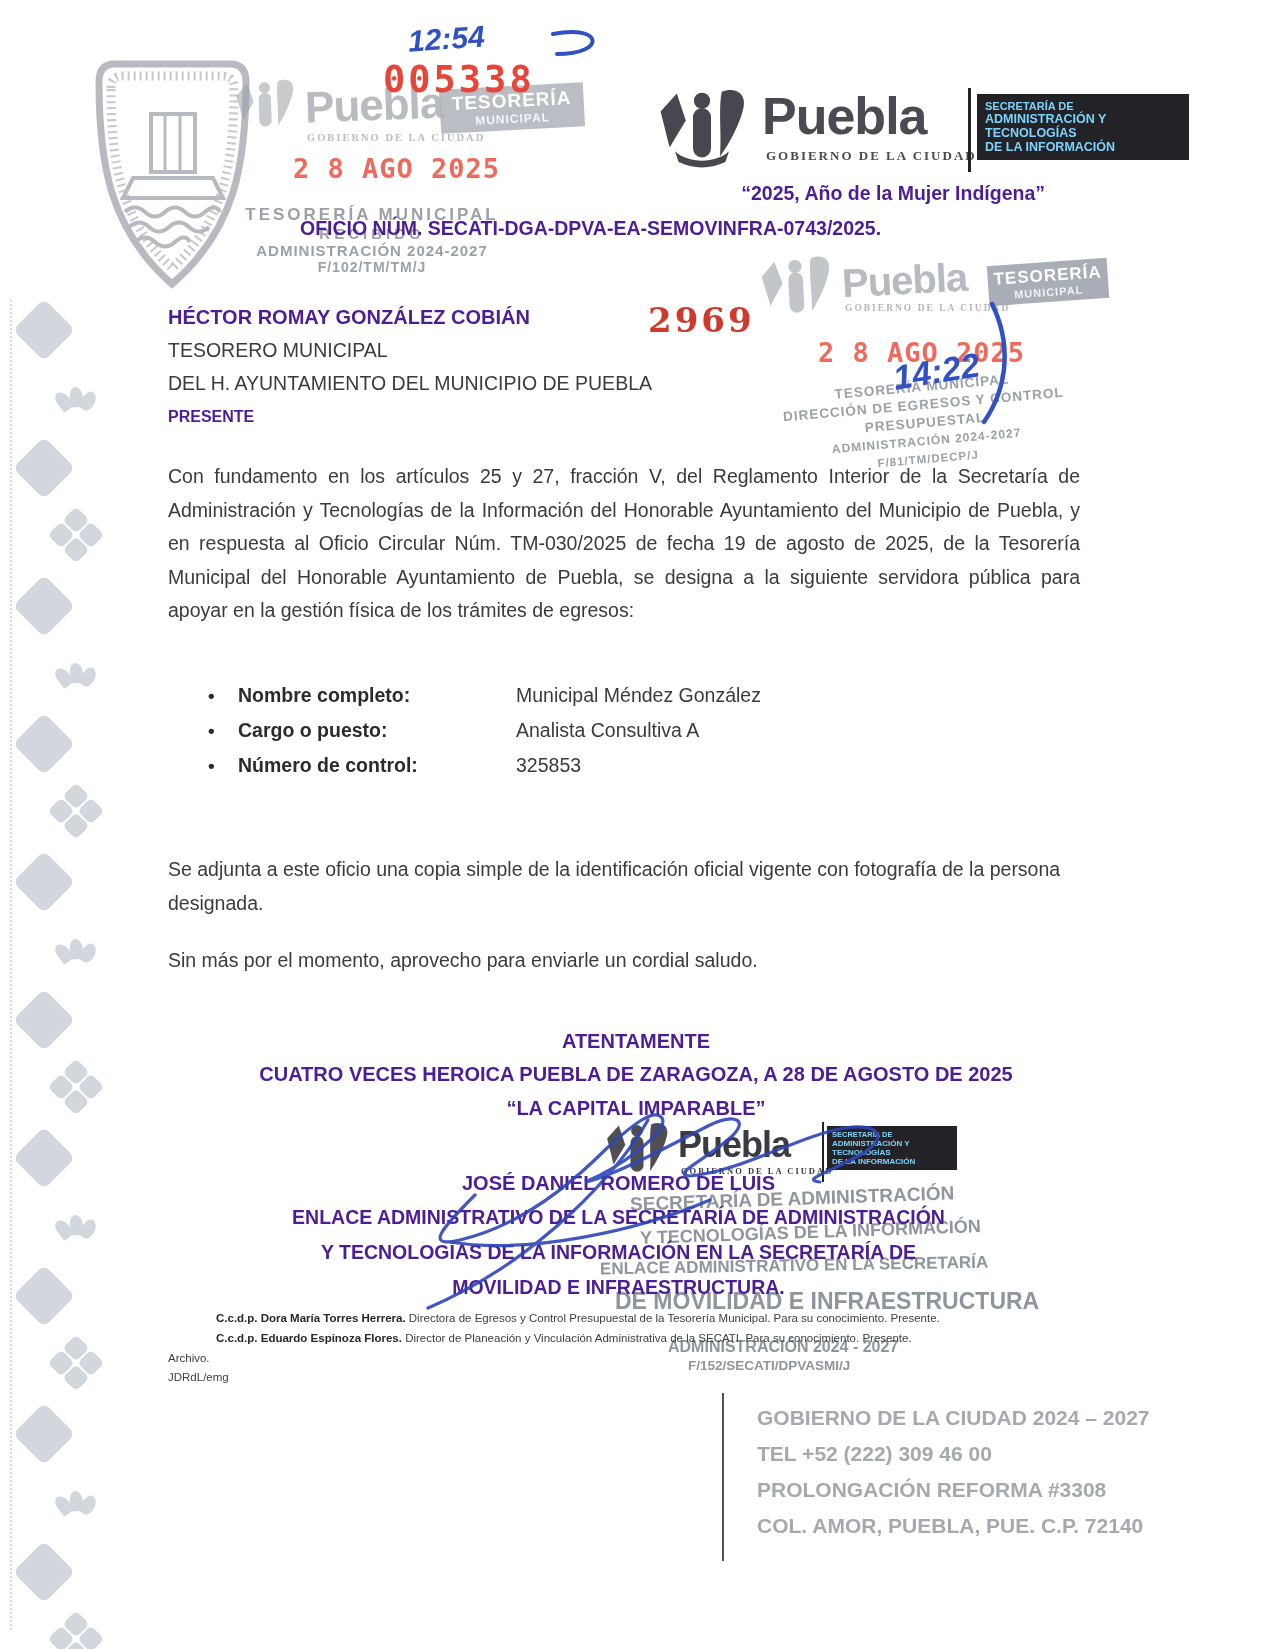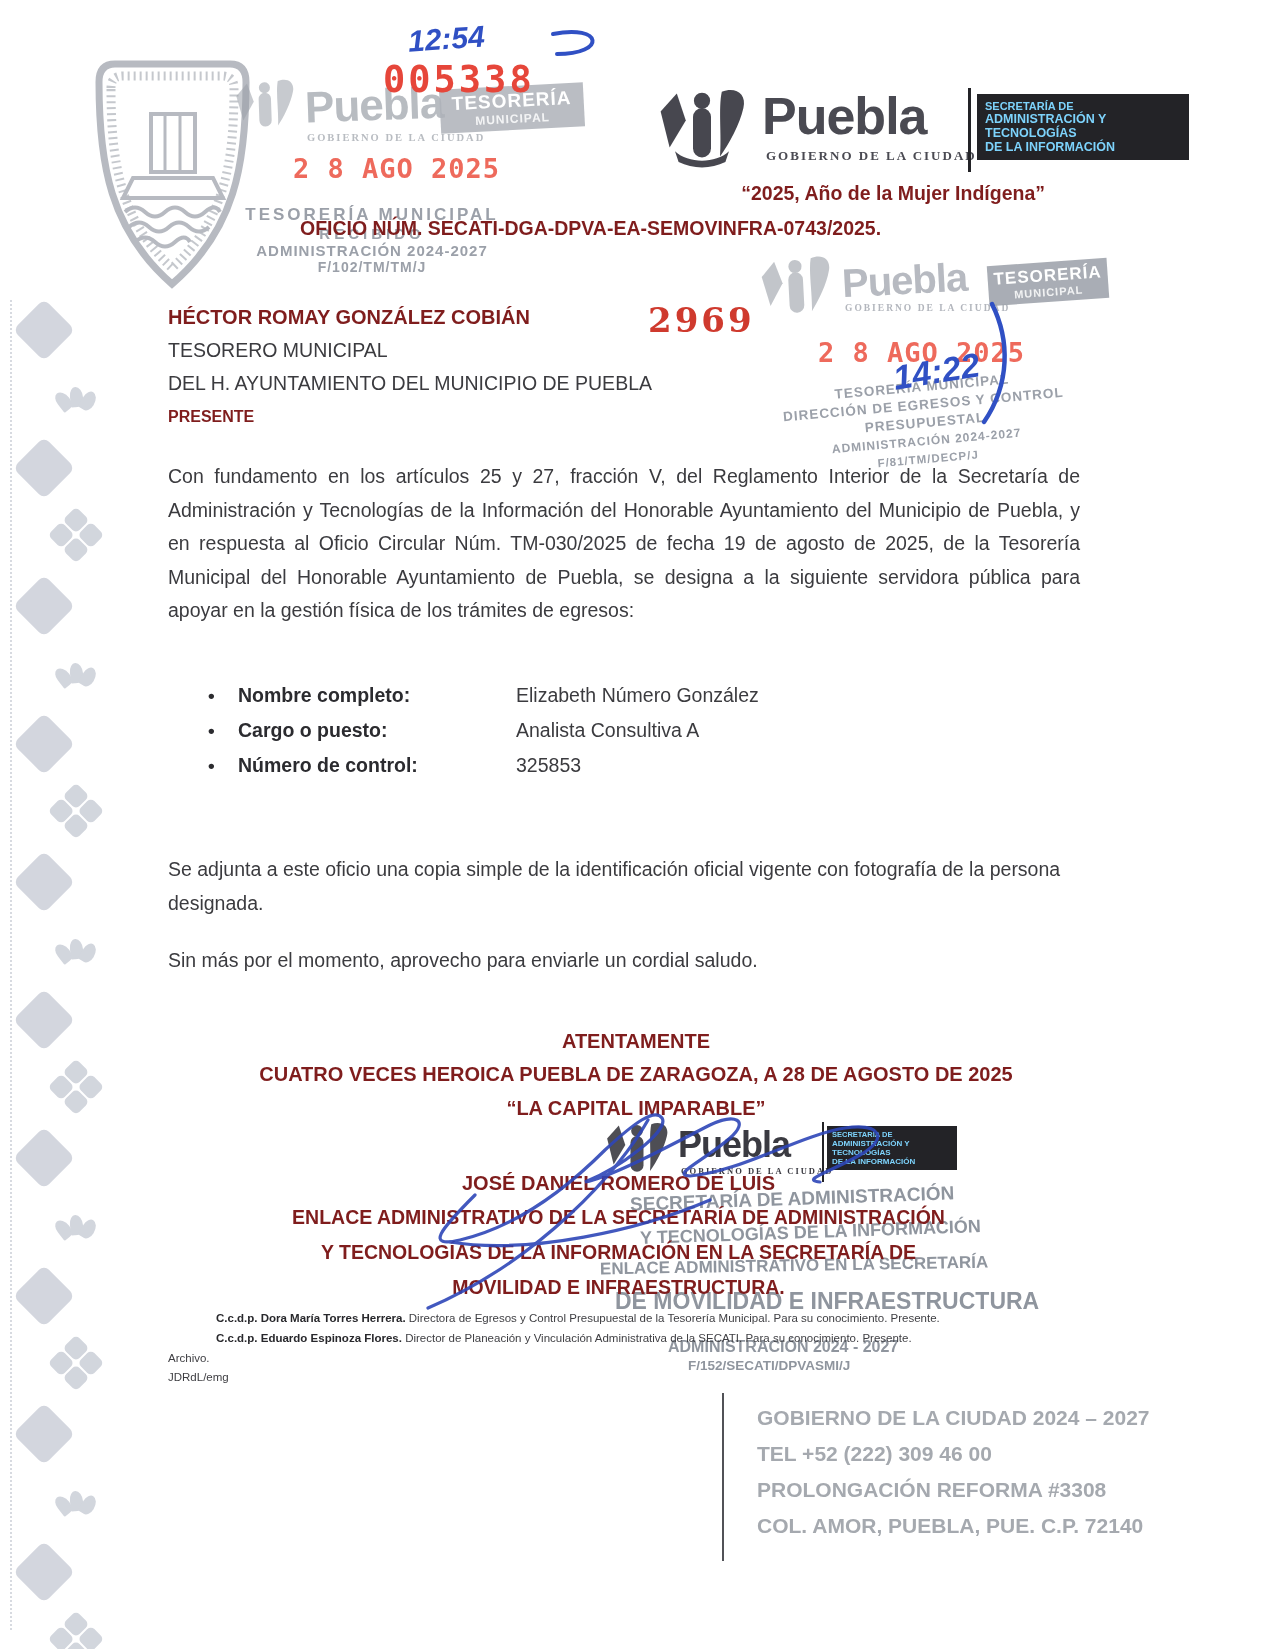--- a/index.html
+++ b/index.html
@@ -15,21 +15,21 @@
   .orn-quat span{width:19px;height:19px;background:#cbcfd8;border-radius:5px;display:block;}
   .orn-leaf{width:40px;height:34px;}
   .orn-leaf span{position:absolute;width:13px;height:20px;background:#cbcfd8;border-radius:50% 60% 50% 10%;bottom:0;}
   .orn-leaf span:nth-child(1){left:1px;transform:rotate(-38deg);}
   .orn-leaf span:nth-child(2){left:14px;bottom:4px;transform:rotate(-5deg);}
   .orn-leaf span:nth-child(3){left:26px;transform:rotate(32deg);}
   .orn-dots{position:absolute;left:10px;top:300px;height:1330px;border-left:2px dotted #d7dae0;}
 
   
   .body-text{color:#3b3b3f;font-size:19.5px;line-height:33px;}
-  .bold-dark{color:#7f1d1d;font-weight:700;}
+  .bold-dark{color:#4c1d95;font-weight:700;}
   .stamp-gray{color:#9ba0a9;font-weight:700;}
   .red-stamp{color:#ee6a5c;font-family:"DejaVu Sans Mono",monospace;font-weight:700;}
   .blue-hand{color:#3050c4;font-style:italic;font-weight:600;}
 
   
   .brand-word{font-weight:700;letter-spacing:-1px;}
   .brand-tag{font-weight:700;letter-spacing:2px;font-family:Liberation Serif, serif;}
   .black-box{background:#232327;color:#7dd3fc;}
   .gray-box{color:#ffffff;text-align:center;}
 
@@ -218,21 +218,21 @@
     <div>PRESUPUESTAL</div>
     <div style="font-size:12px;">ADMINISTRACIÓN 2024-2027</div>
     <div style="font-size:11.5px;">F/81/TM/DECP/J</div>
   </div>
 
   <div class="abs body-text justify" style="left:168px;top:460px;width:912px;line-height:33.5px;z-index:2;">Con fundamento en los artículos 25 y 27, fracción V, del Reglamento Interior de la Secretaría de Administración y Tecnologías de la Información del Honorable Ayuntamiento del Municipio de Puebla, y en respuesta al Oficio Circular Núm. TM-030/2025 de fecha 19 de agosto de 2025, de la Tesorería Municipal del Honorable Ayuntamiento de Puebla, se designa a la siguiente servidora pública para apoyar en la gestión física de los trámites de egresos:</div>
 
   <div class="b-row" style="top:684px;z-index:2;">
     <span class="dot">•</span>
     <span class="lbl">Nombre completo:</span>
-    <span class="val">Elizabeth Número González</span>
+    <span class="val">Municipal Méndez González</span>
   </div>
   <div class="b-row" style="top:719px;z-index:2;">
     <span class="dot">•</span>
     <span class="lbl">Cargo o puesto:</span>
     <span class="val">Analista Consultiva A</span>
   </div>
   <div class="b-row" style="top:754px;z-index:2;">
     <span class="dot">•</span>
     <span class="lbl">Número de control:</span>
     <span class="val">325853</span>

